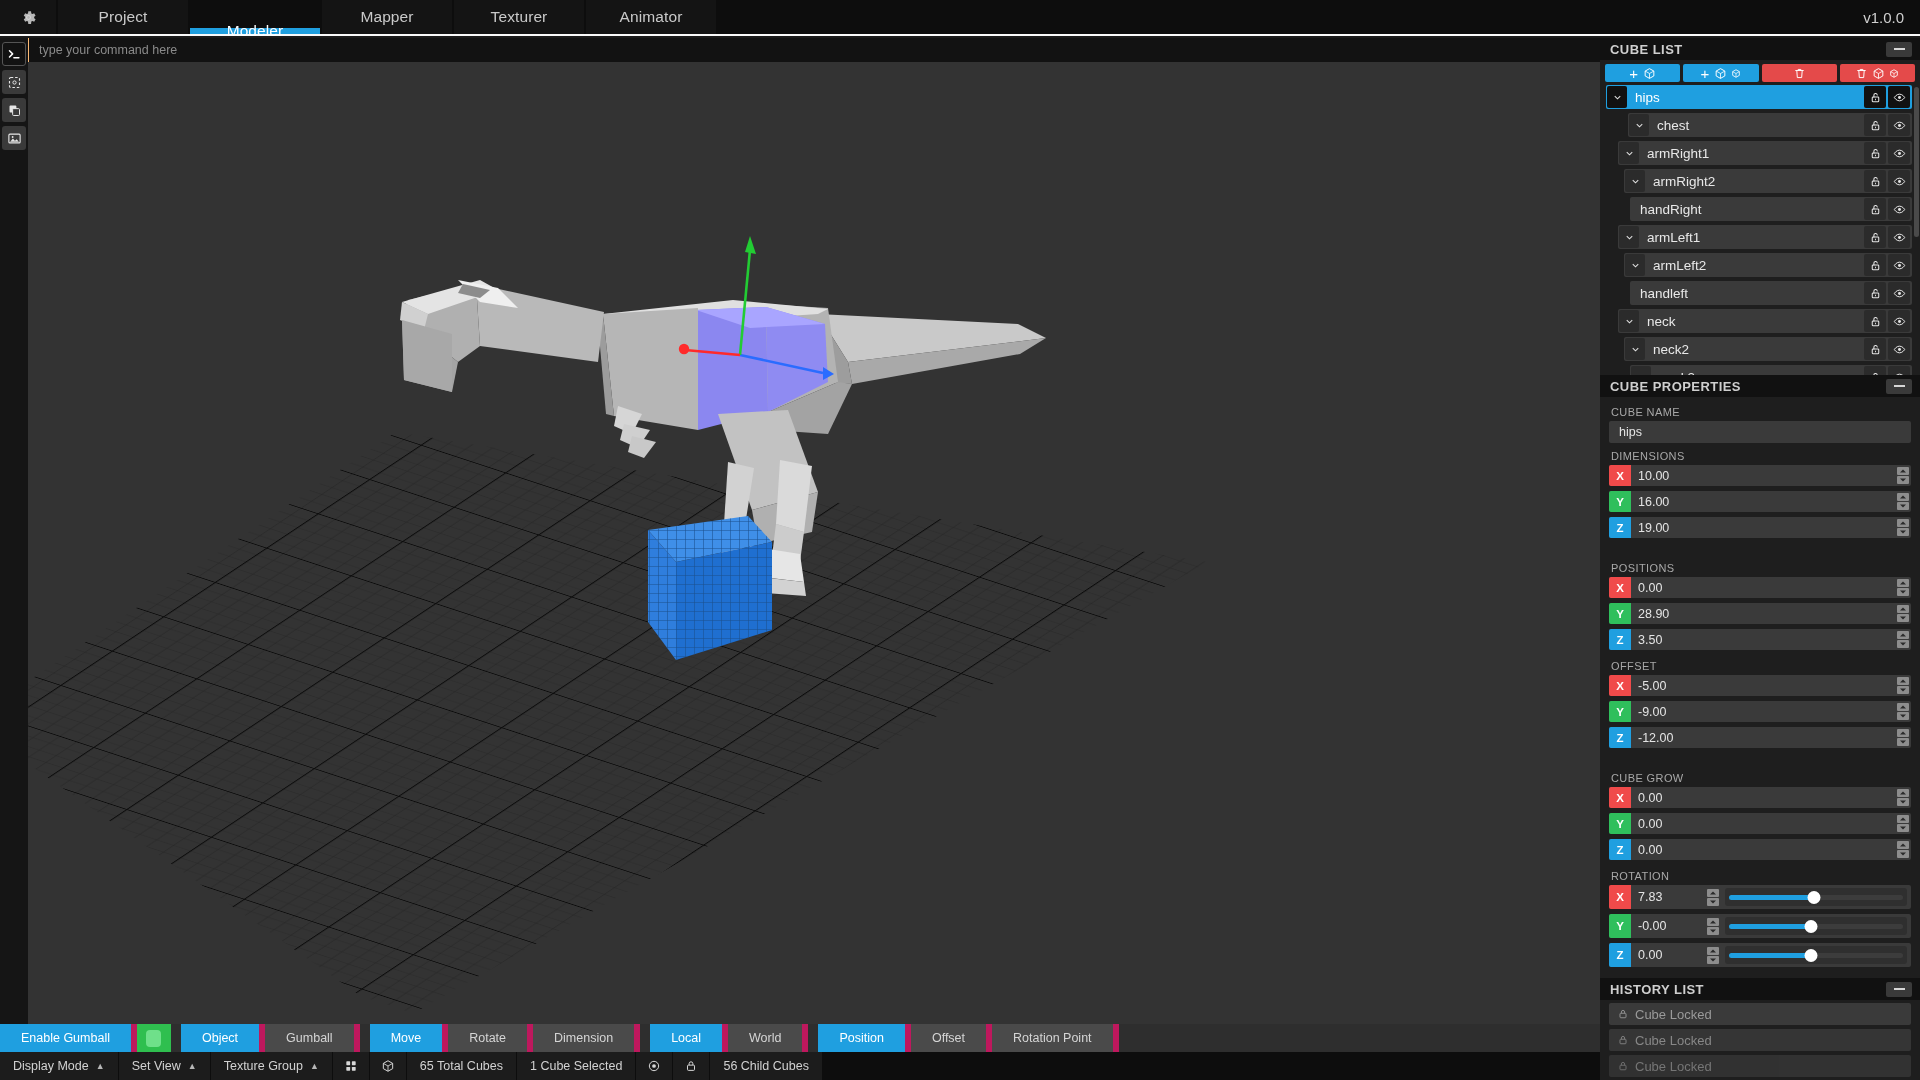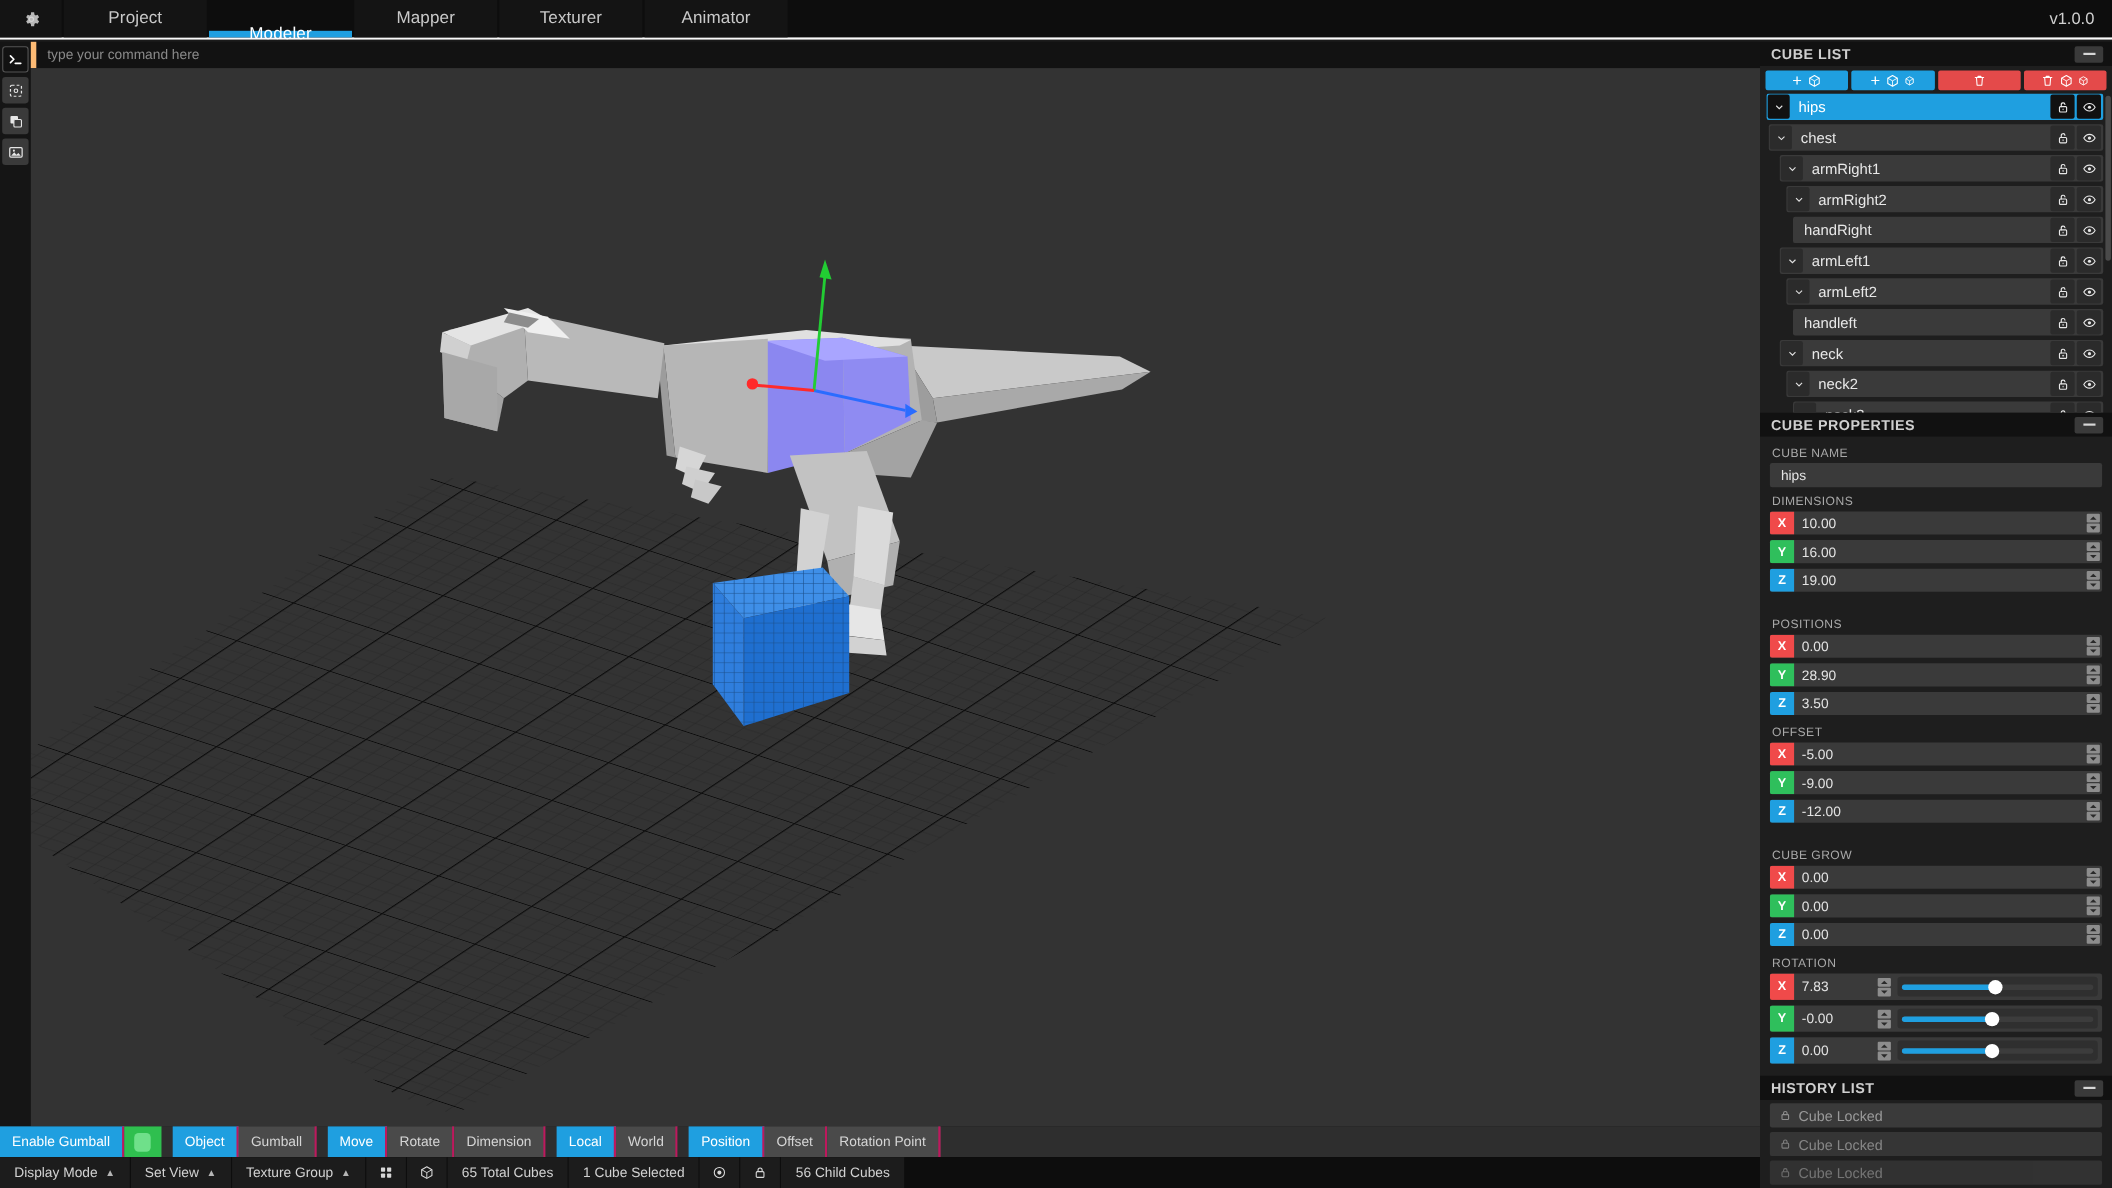--- a/index.html
+++ b/index.html
@@ -44,21 +44,21 @@
     background:#3a3a3a; border-radius:3px;
     display:flex; align-items:center; justify-content:center; cursor:pointer;
   }
   .rail-btn.term { background:#121212; border:1px solid #555; }
   .rail-btn svg { width:15px; height:15px; }
 
   
   .cmdbar {
     position:absolute; left:28px; top:38px; width:1572px; height:24px;
     background:#121212; display:flex; align-items:center;
-    border-left:5px solid #fdba74;
+    border-left:1px solid #fdba74;
   }
   .cmdbar input {
     flex:1; height:22px; background:transparent; border:none; outline:none;
     color:#b9b9b9; font-size:12.5px; padding-left:10px;
     font-family:"Liberation Sans", sans-serif;
   }
   .cmdbar input::placeholder { color:#8a8a8a; }
 
   
   .viewport {
@@ -66,23 +66,23 @@
     background:#333333; overflow:hidden;
   }
   .vp-svg { position:absolute; left:0; top:0; width:1572px; height:962px; display:block; }
 
   
   .gumbar {
     position:absolute; left:0; top:1024px; width:1600px; height:28px;
     background:#2e2e2e; display:flex; align-items:stretch; gap:0;
   }
   .gb-btn {
-    display:flex; align-items:center; justify-content:center; padding:0 11px;
+    display:flex; align-items:center; justify-content:center; padding:0 21px;
     font-size:12.5px; color:#d5d5d5; background:#4a4a4a; cursor:pointer;
-    border-right:2px solid #be185d; white-space:nowrap;
+    border-right:6px solid #be185d; white-space:nowrap;
   }
   .gb-btn.on { background:#1f9fe0; color:#fff; }
   .gb-sep { width:10px; background:#2e2e2e; }
   .gb-toggle {
     width:34px; display:flex; align-items:center; justify-content:center;
     background:#2fbf4f; cursor:pointer;
   }
   .gb-knob { width:15px; height:17px; background:#6fe08a; border-radius:4px; }
   .gb-group { display:flex; }
 
@@ -544,21 +544,21 @@
               <rect x="11.2" y="14" width="1.7" height="3.2" rx=".8" fill="#e8e8e8"></rect>
             </svg>
           </div>
           <div class="nbtn">
             <svg viewBox="0 0 24 24">
               <path d="M2.5 12S6 5.8 12 5.8 21.5 12 21.5 12 18 18.2 12 18.2 2.5 12 2.5 12z" fill="none" stroke="#e8e8e8" stroke-width="1.8"></path>
               <circle cx="12" cy="12" r="2.7" fill="#e8e8e8"></circle>
             </svg>
           </div>
         </div>
-        <div class="node" style="margin-left: 8px; align-items: center;">
+        <div class="node" style="margin-left: 28px; align-items: center;">
           <div class="chev">
             <svg viewBox="0 0 24 24">
               <path d="M6 9l6 6 6-6"></path>
             </svg>
           </div>
           <div class="nm">chest</div>
           <div class="nbtn">
             <svg viewBox="0 0 24 24">
               <rect x="6" y="11" width="12" height="9" rx="1.6" fill="none" stroke="#e8e8e8" stroke-width="1.9"></rect>
               <path d="M9 11V8.2A3.1 3.1 0 0115.2 7.4" fill="none" stroke="#e8e8e8" stroke-width="1.9" stroke-linecap="round"></path>

